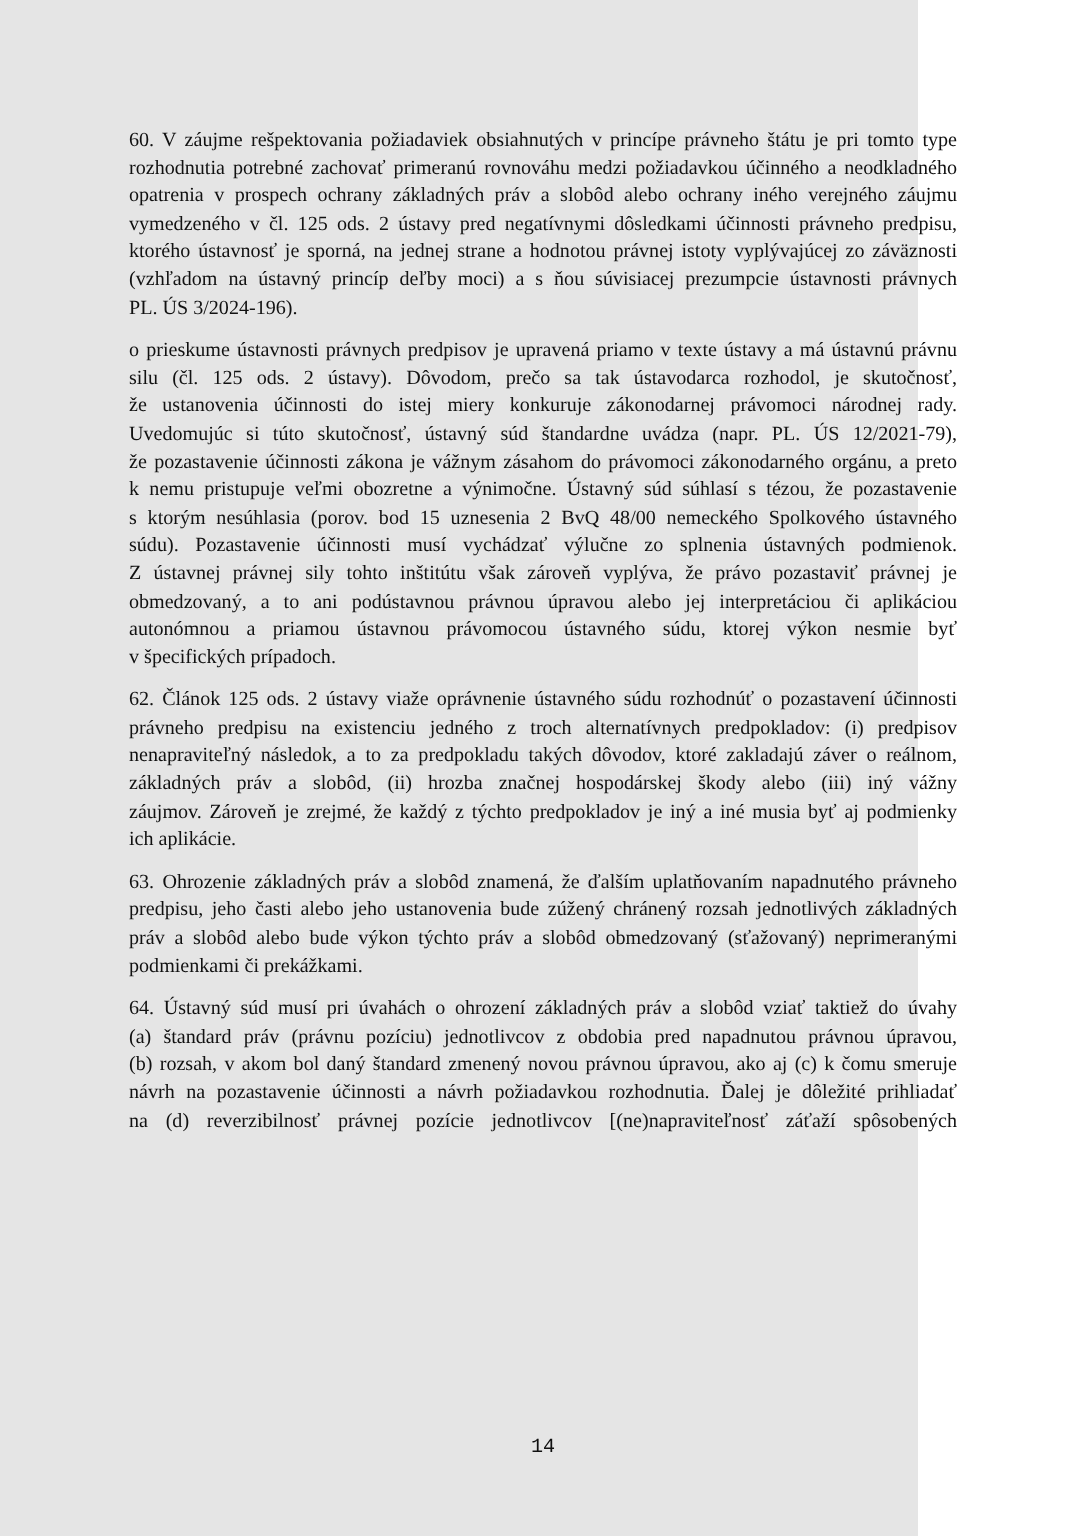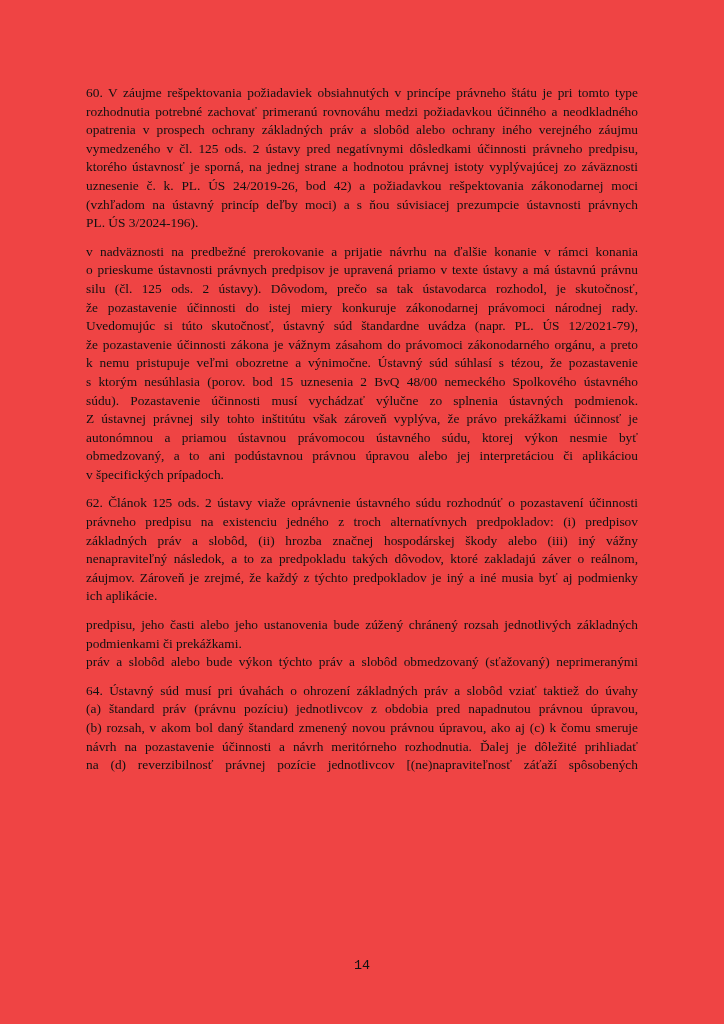--- a/index.html
+++ b/index.html
@@ -1,18 +1,18 @@
 <!DOCTYPE html>
 <html><head>
 <meta charset="utf-8">
 <style>
   html, body { margin: 0; padding: 0; background: #ffffff; }
   body { width: 724px; height: 1024px; position: relative; overflow: hidden; }
   .page {
-    position: absolute; left: 0; top: 0; width: 724px; height: 1024px; background: #ef4444;
+    position: absolute; left: 0; top: 0; width: 612px; height: 1024px; background: #e5e5e5;
   }
   .content {
     position: absolute; left: 86px; top: 84px; width: 552px;
     font-family: "Liberation Serif", "DejaVu Serif", serif;
     font-size: 13.4px; color: #111; line-height: 18.6px;
   }
   .para { margin: 0 0 10px 0; }
   .line {
     display: block; text-align: justify; text-align-last: justify;
     white-space: nowrap; height: 18.6px; overflow: visible;
@@ -27,54 +27,53 @@
 <body>
 
 <div class="page">
   <div class="content" id="content">
       <div class="para">
         <span class="line">60. V záujme rešpektovania požiadaviek obsiahnutých v princípe právneho štátu je pri tomto type</span>
         <span class="line">rozhodnutia potrebné zachovať primeranú rovnováhu medzi požiadavkou účinného a neodkladného</span>
         <span class="line">opatrenia v prospech ochrany základných práv a slobôd alebo ochrany iného verejného záujmu</span>
         <span class="line">vymedzeného v čl. 125 ods. 2 ústavy pred negatívnymi dôsledkami účinnosti právneho predpisu,</span>
         <span class="line">ktorého ústavnosť je sporná, na jednej strane a hodnotou právnej istoty vyplývajúcej zo záväznosti</span>
-        <span class="line">uznesenie č. k. PL. ÚS 24/2019-26, bod 42) a požiadavkou rešpektovania zákonodarnej moci</span>
         <span class="line">(vzhľadom na ústavný princíp deľby moci) a s ňou súvisiacej prezumpcie ústavnosti právnych</span>
         <span class="line last">PL. ÚS 3/2024-196).</span>
       </div>
       <div class="para">
-        <span class="line">v nadväznosti na predbežné prerokovanie a prijatie návrhu na ďalšie konanie v rámci konania</span>
         <span class="line">o prieskume ústavnosti právnych predpisov je upravená priamo v texte ústavy a má ústavnú právnu</span>
         <span class="line">silu (čl. 125 ods. 2 ústavy). Dôvodom, prečo sa tak ústavodarca rozhodol, je skutočnosť,</span>
-        <span class="line">že pozastavenie účinnosti do istej miery konkuruje zákonodarnej právomoci národnej rady.</span>
+        <span class="line">že ustanovenia účinnosti do istej miery konkuruje zákonodarnej právomoci národnej rady.</span>
         <span class="line">Uvedomujúc si túto skutočnosť, ústavný súd štandardne uvádza (napr. PL. ÚS 12/2021-79),</span>
         <span class="line">že pozastavenie účinnosti zákona je vážnym zásahom do právomoci zákonodarného orgánu, a preto</span>
         <span class="line">k nemu pristupuje veľmi obozretne a výnimočne. Ústavný súd súhlasí s tézou, že pozastavenie</span>
         <span class="line">s ktorým nesúhlasia (porov. bod 15 uznesenia 2 BvQ 48/00 nemeckého Spolkového ústavného</span>
         <span class="line">súdu). Pozastavenie účinnosti musí vychádzať výlučne zo splnenia ústavných podmienok.</span>
-        <span class="line">Z ústavnej právnej sily tohto inštitútu však zároveň vyplýva, že právo prekážkami účinnosť je</span>
+        <span class="line">Z ústavnej právnej sily tohto inštitútu však zároveň vyplýva, že právo pozastaviť právnej je</span>
+        <span class="line">obmedzovaný, a to ani podústavnou právnou úpravou alebo jej interpretáciou či aplikáciou</span>
         <span class="line">autonómnou a priamou ústavnou právomocou ústavného súdu, ktorej výkon nesmie byť</span>
-        <span class="line">obmedzovaný, a to ani podústavnou právnou úpravou alebo jej interpretáciou či aplikáciou</span>
         <span class="line last">v špecifických prípadoch.</span>
       </div>
       <div class="para">
         <span class="line">62. Článok 125 ods. 2 ústavy viaže oprávnenie ústavného súdu rozhodnúť o pozastavení účinnosti</span>
         <span class="line">právneho predpisu na existenciu jedného z troch alternatívnych predpokladov: (i) predpisov</span>
+        <span class="line">nenapraviteľný následok, a to za predpokladu takých dôvodov, ktoré zakladajú záver o reálnom,</span>
         <span class="line">základných práv a slobôd, (ii) hrozba značnej hospodárskej škody alebo (iii) iný vážny</span>
-        <span class="line">nenapraviteľný následok, a to za predpokladu takých dôvodov, ktoré zakladajú záver o reálnom,</span>
         <span class="line">záujmov. Zároveň je zrejmé, že každý z týchto predpokladov je iný a iné musia byť aj podmienky</span>
         <span class="line last">ich aplikácie.</span>
       </div>
       <div class="para">
+        <span class="line">63. Ohrozenie základných práv a slobôd znamená, že ďalším uplatňovaním napadnutého právneho</span>
         <span class="line">predpisu, jeho časti alebo jeho ustanovenia bude zúžený chránený rozsah jednotlivých základných</span>
+        <span class="line">práv a slobôd alebo bude výkon týchto práv a slobôd obmedzovaný (sťažovaný) neprimeranými</span>
         <span class="line last">podmienkami či prekážkami.</span>
-        <span class="line">práv a slobôd alebo bude výkon týchto práv a slobôd obmedzovaný (sťažovaný) neprimeranými</span>
       </div>
       <div class="para">
         <span class="line">64. Ústavný súd musí pri úvahách o ohrození základných práv a slobôd vziať taktiež do úvahy</span>
         <span class="line">(a) štandard práv (právnu pozíciu) jednotlivcov z obdobia pred napadnutou právnou úpravou,</span>
         <span class="line">(b) rozsah, v akom bol daný štandard zmenený novou právnou úpravou, ako aj (c) k čomu smeruje</span>
-        <span class="line">návrh na pozastavenie účinnosti a návrh meritórneho rozhodnutia. Ďalej je dôležité prihliadať</span>
+        <span class="line">návrh na pozastavenie účinnosti a návrh požiadavkou rozhodnutia. Ďalej je dôležité prihliadať</span>
         <span class="line">na (d) reverzibilnosť právnej pozície jednotlivcov [(ne)napraviteľnosť záťaží spôsobených</span>
       </div>
     </div>
   <div class="pagenum">14</div>
 </div>
 
 </body></html>

